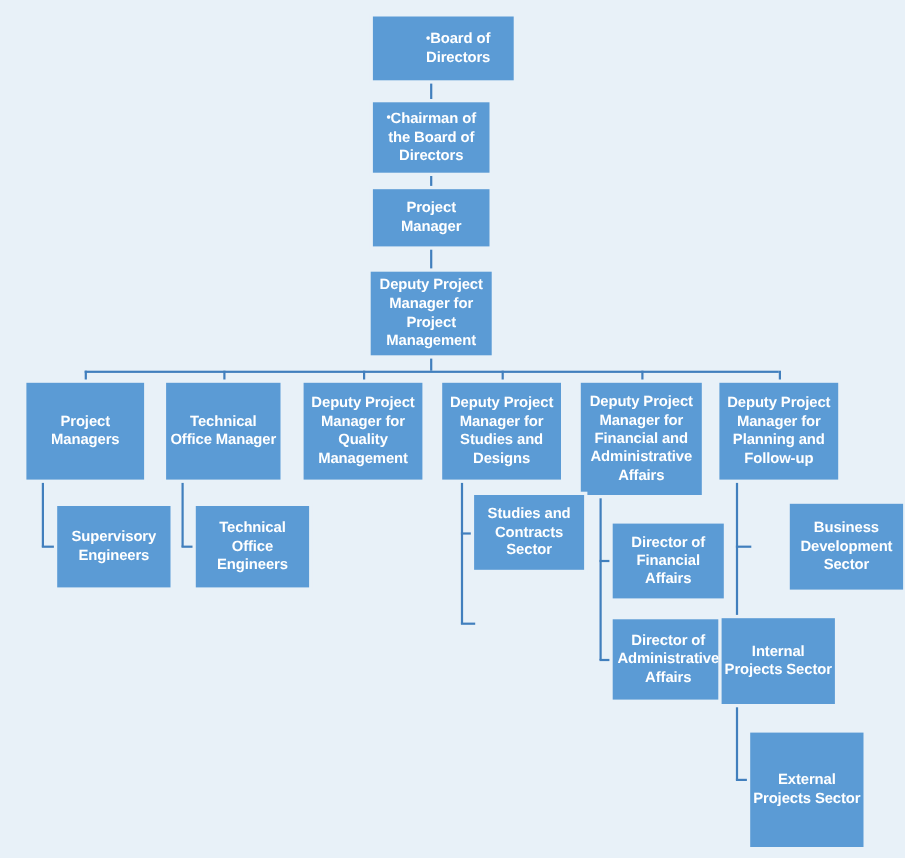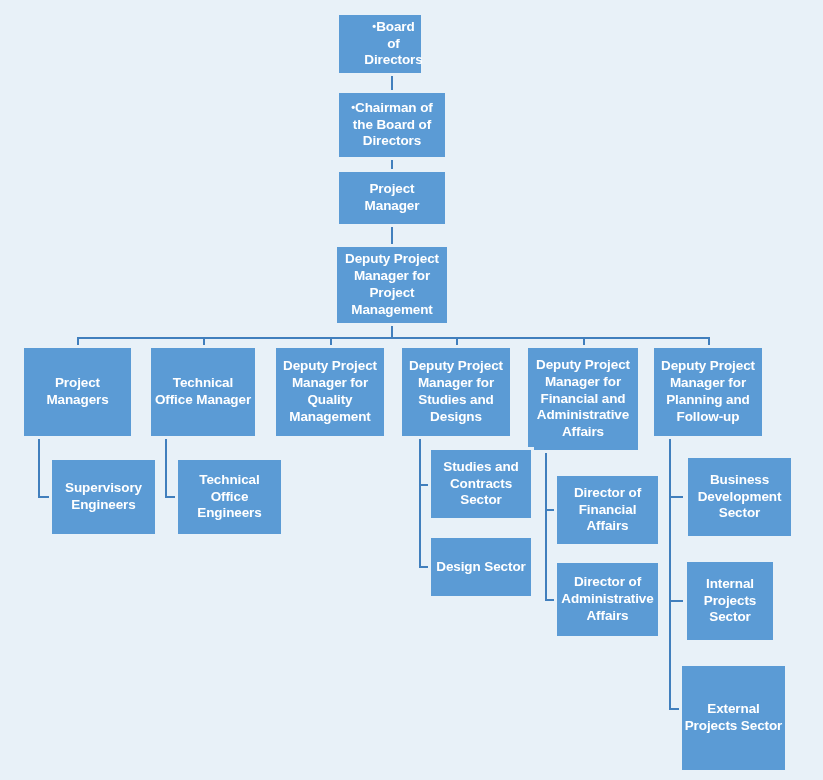--- a/index.html
+++ b/index.html
@@ -76,21 +76,21 @@
     <div class="conn v" style="left: 419px; top: 436px; height: 131px;"></div>
     <div class="conn h" style="left: 419px; top: 484px; width: 13px;"></div>
     <div class="conn h" style="left: 419px; top: 566px; width: 13px;"></div>
     <div class="conn v" style="left: 545px; top: 450px; height: 150px;"></div>
     <div class="conn h" style="left: 545px; top: 509px; width: 13px;"></div>
     <div class="conn h" style="left: 545px; top: 599px; width: 13px;"></div>
     <div class="conn v" style="left: 669px; top: 436px; height: 273px;"></div>
     <div class="conn h" style="left: 669px; top: 496px; width: 14px;"></div>
     <div class="conn h" style="left: 669px; top: 600px; width: 14px;"></div>
     <div class="conn h" style="left: 669px; top: 708px; width: 14px;"></div>
-    <div class="node bullet" style="left: 339px; top: 15px; width: 82px; height: 58px; padding-left: 28px;">
+    <div class="node bullet" style="left: 339px; top: 15px; width: 128px; height: 58px; padding-left: 28px;">
       <span class="lbl">Board of
 Directors</span>
     </div>
     <div class="node bullet" style="left: 339px; top: 93px; width: 106px; height: 64px;">
       <span class="lbl">Chairman of
 the Board of
 Directors</span>
     </div>
     <div class="node" style="left: 339px; top: 172px; width: 106px; height: 52px;">
       <span class="lbl">Project
@@ -142,39 +142,36 @@
     <div class="node" style="left: 178px; top: 460px; width: 103px; height: 74px;">
       <span class="lbl">Technical
 Office
 Engineers</span>
     </div>
     <div class="node" style="left: 431px; top: 450px; width: 100px; height: 68px;">
       <span class="lbl">Studies and
 Contracts
 Sector</span>
     </div>
-    <div class="node" style="left: 431px; top: 538px; width: 100px; height: 58px;">
-      <span class="lbl">Design Sector</span>
-    </div>
     <div class="node" style="left: 557px; top: 476px; width: 101px; height: 68px;">
       <span class="lbl">Director of
 Financial
 Affairs</span>
     </div>
     <div class="node" style="left: 557px; top: 563px; width: 101px; height: 73px;">
       <span class="lbl">Director of
 Administrative
 Affairs</span>
     </div>
-    <div class="node" style="left: 688px; top: 458px; width: 103px; height: 78px; text-align: center;">
+    <div class="node" style="left: 718px; top: 458px; width: 103px; height: 78px; text-align: center;">
       <span class="lbl">Business
 Development
 Sector</span>
     </div>
-    <div class="node" style="left: 687px; top: 562px; width: 86px; height: 78px;">
+    <div class="node" style="left: 656px; top: 562px; width: 103px; height: 78px;">
       <span class="lbl">Internal
 Projects Sector</span>
     </div>
     <div class="node" style="left: 682px; top: 666px; width: 103px; height: 104px;">
       <span class="lbl">External
 Projects Sector</span>
     </div>
   </div>
 
 </body></html>

